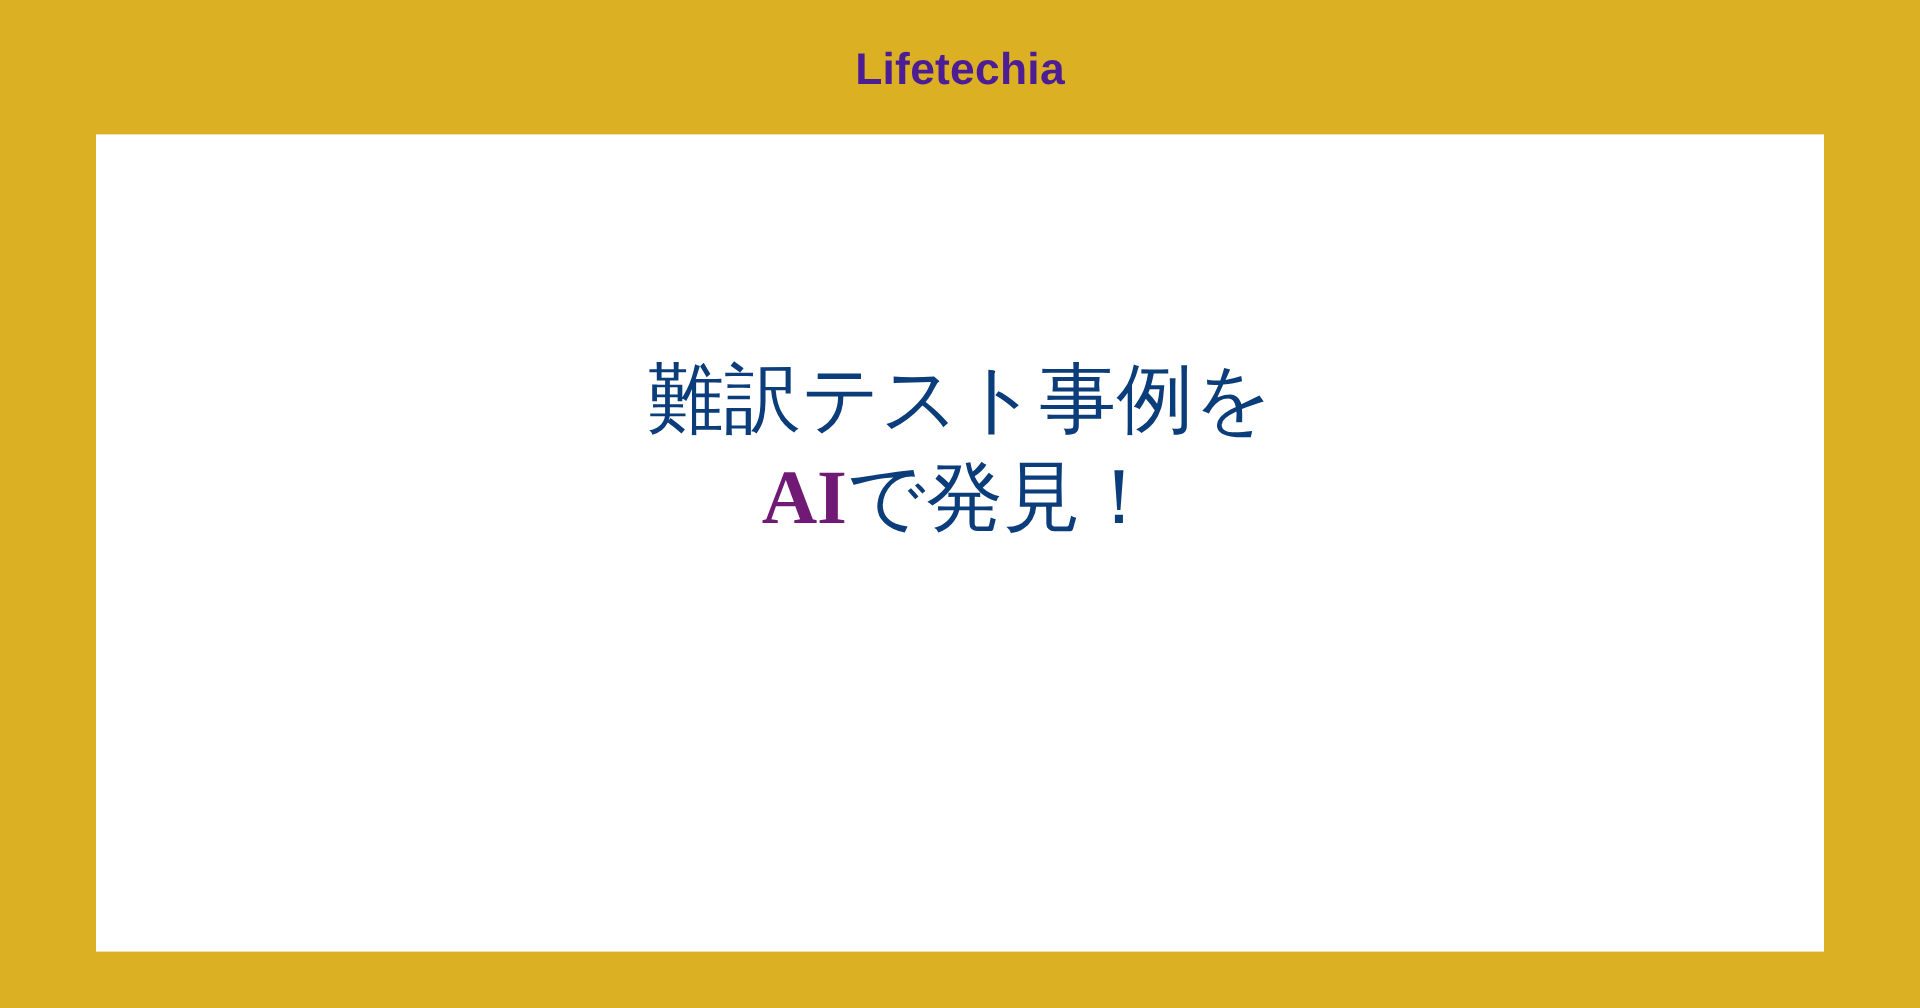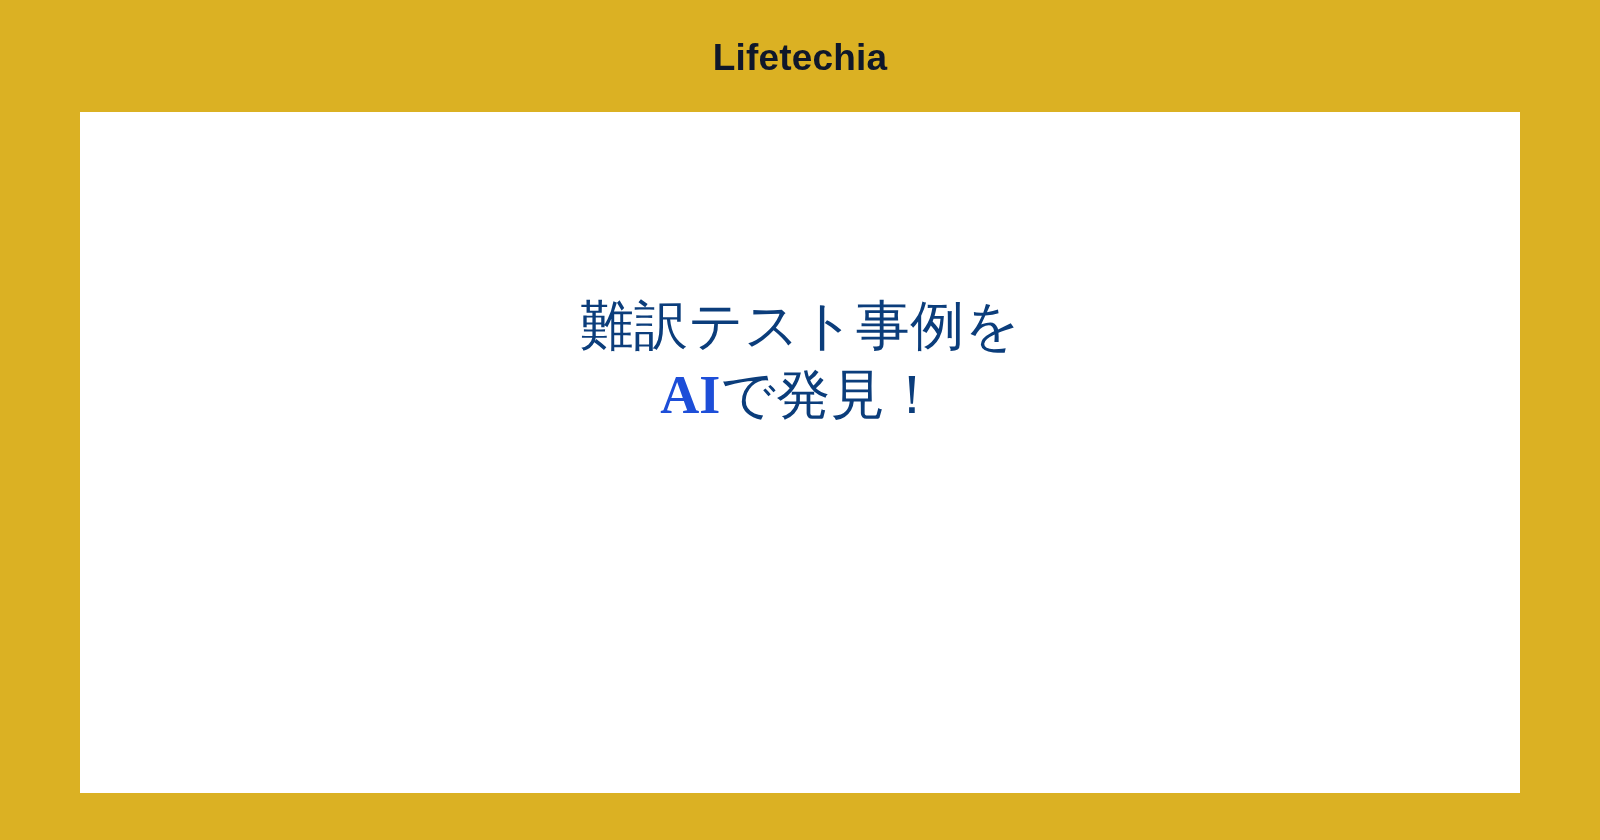--- a/index.html
+++ b/index.html
@@ -35,21 +35,21 @@
     display: flex;
     align-items: center;
     justify-content: center;
   }
 
   .brand-wordmark {
     font-family: "Liberation Sans", sans-serif;
     font-weight: bold;
     font-size: 37px;
     line-height: 1;
-    color: #0f172a;
+    color: #4c1d95;
     letter-spacing: 0.2px;
     white-space: nowrap;
     margin-top: 2px;
   }
 
   
   .card {
     position: absolute;
     left: 80px;
     top: 112px;
@@ -61,39 +61,39 @@
     flex-direction: column;
     align-items: center;
     justify-content: flex-start;
   }
 
   .headline {
     margin-top: 180px;
     width: 100%;
     text-align: center;
     font-family: "Liberation Serif", "DejaVu Serif", serif;
-    font-size: 54px;
+    font-size: 64px;
     line-height: 1.28;
     font-weight: normal;
     color: #0b3d7b;
     letter-spacing: 0.5px;
     -webkit-font-smoothing: antialiased;
   }
 
   .headline-line {
     display: block;
     white-space: nowrap;
   }
 
   .seg-navy {
     color: #0b3d7b;
   }
 
   .seg-orange {
-    color: #1d4ed8;
+    color: #701a75;
   }
 
   
   .seg-latin {
     font-family: "Liberation Serif", "DejaVu Serif", serif;
     font-weight: bold;
     letter-spacing: 0;
   }
 </style>
 </head>

